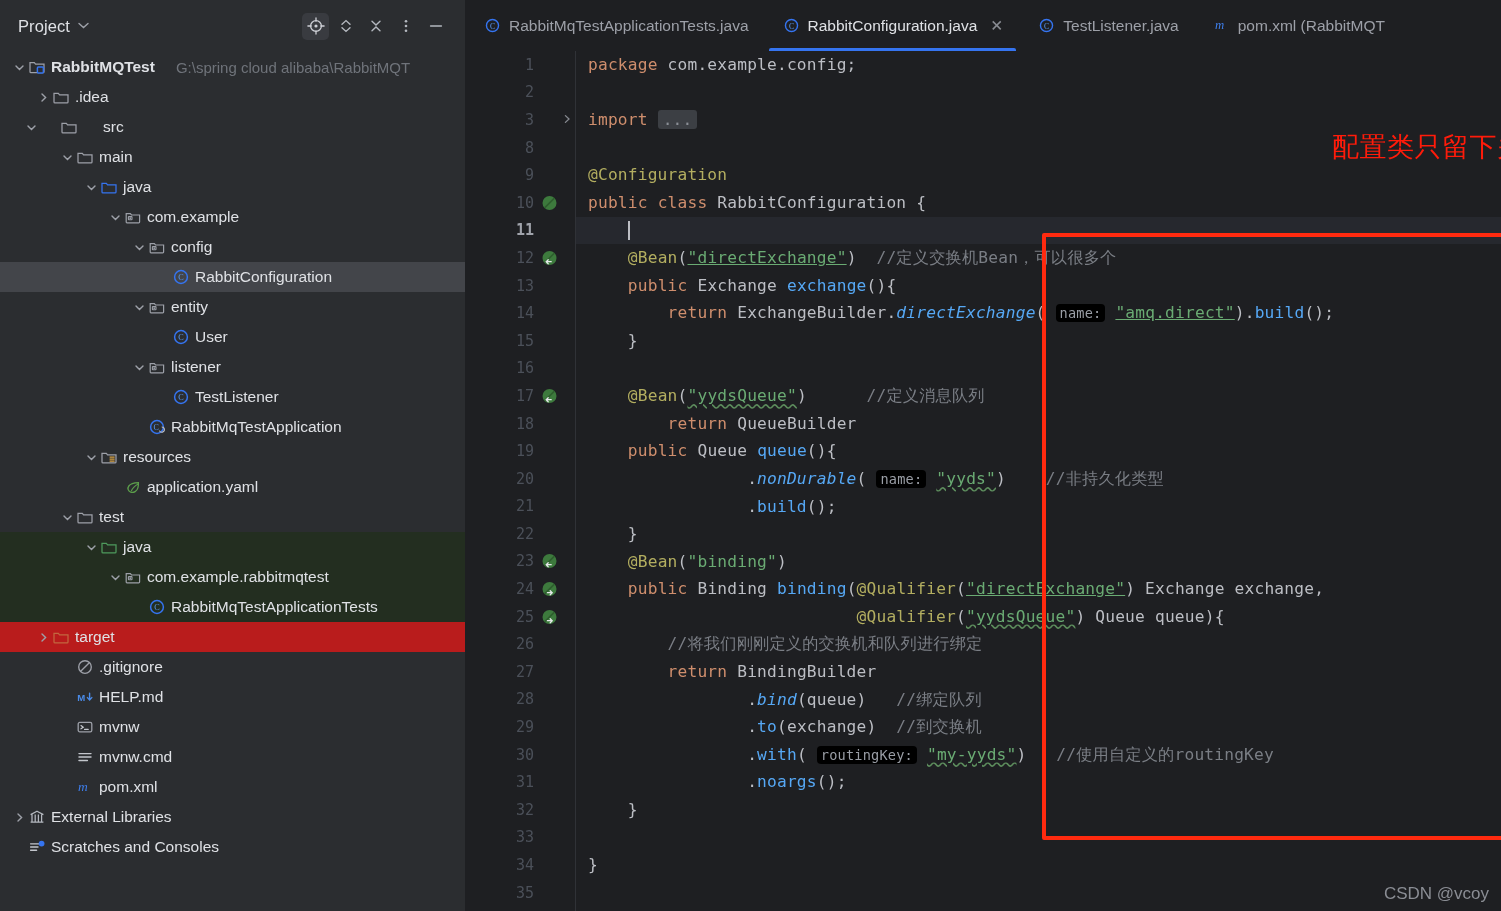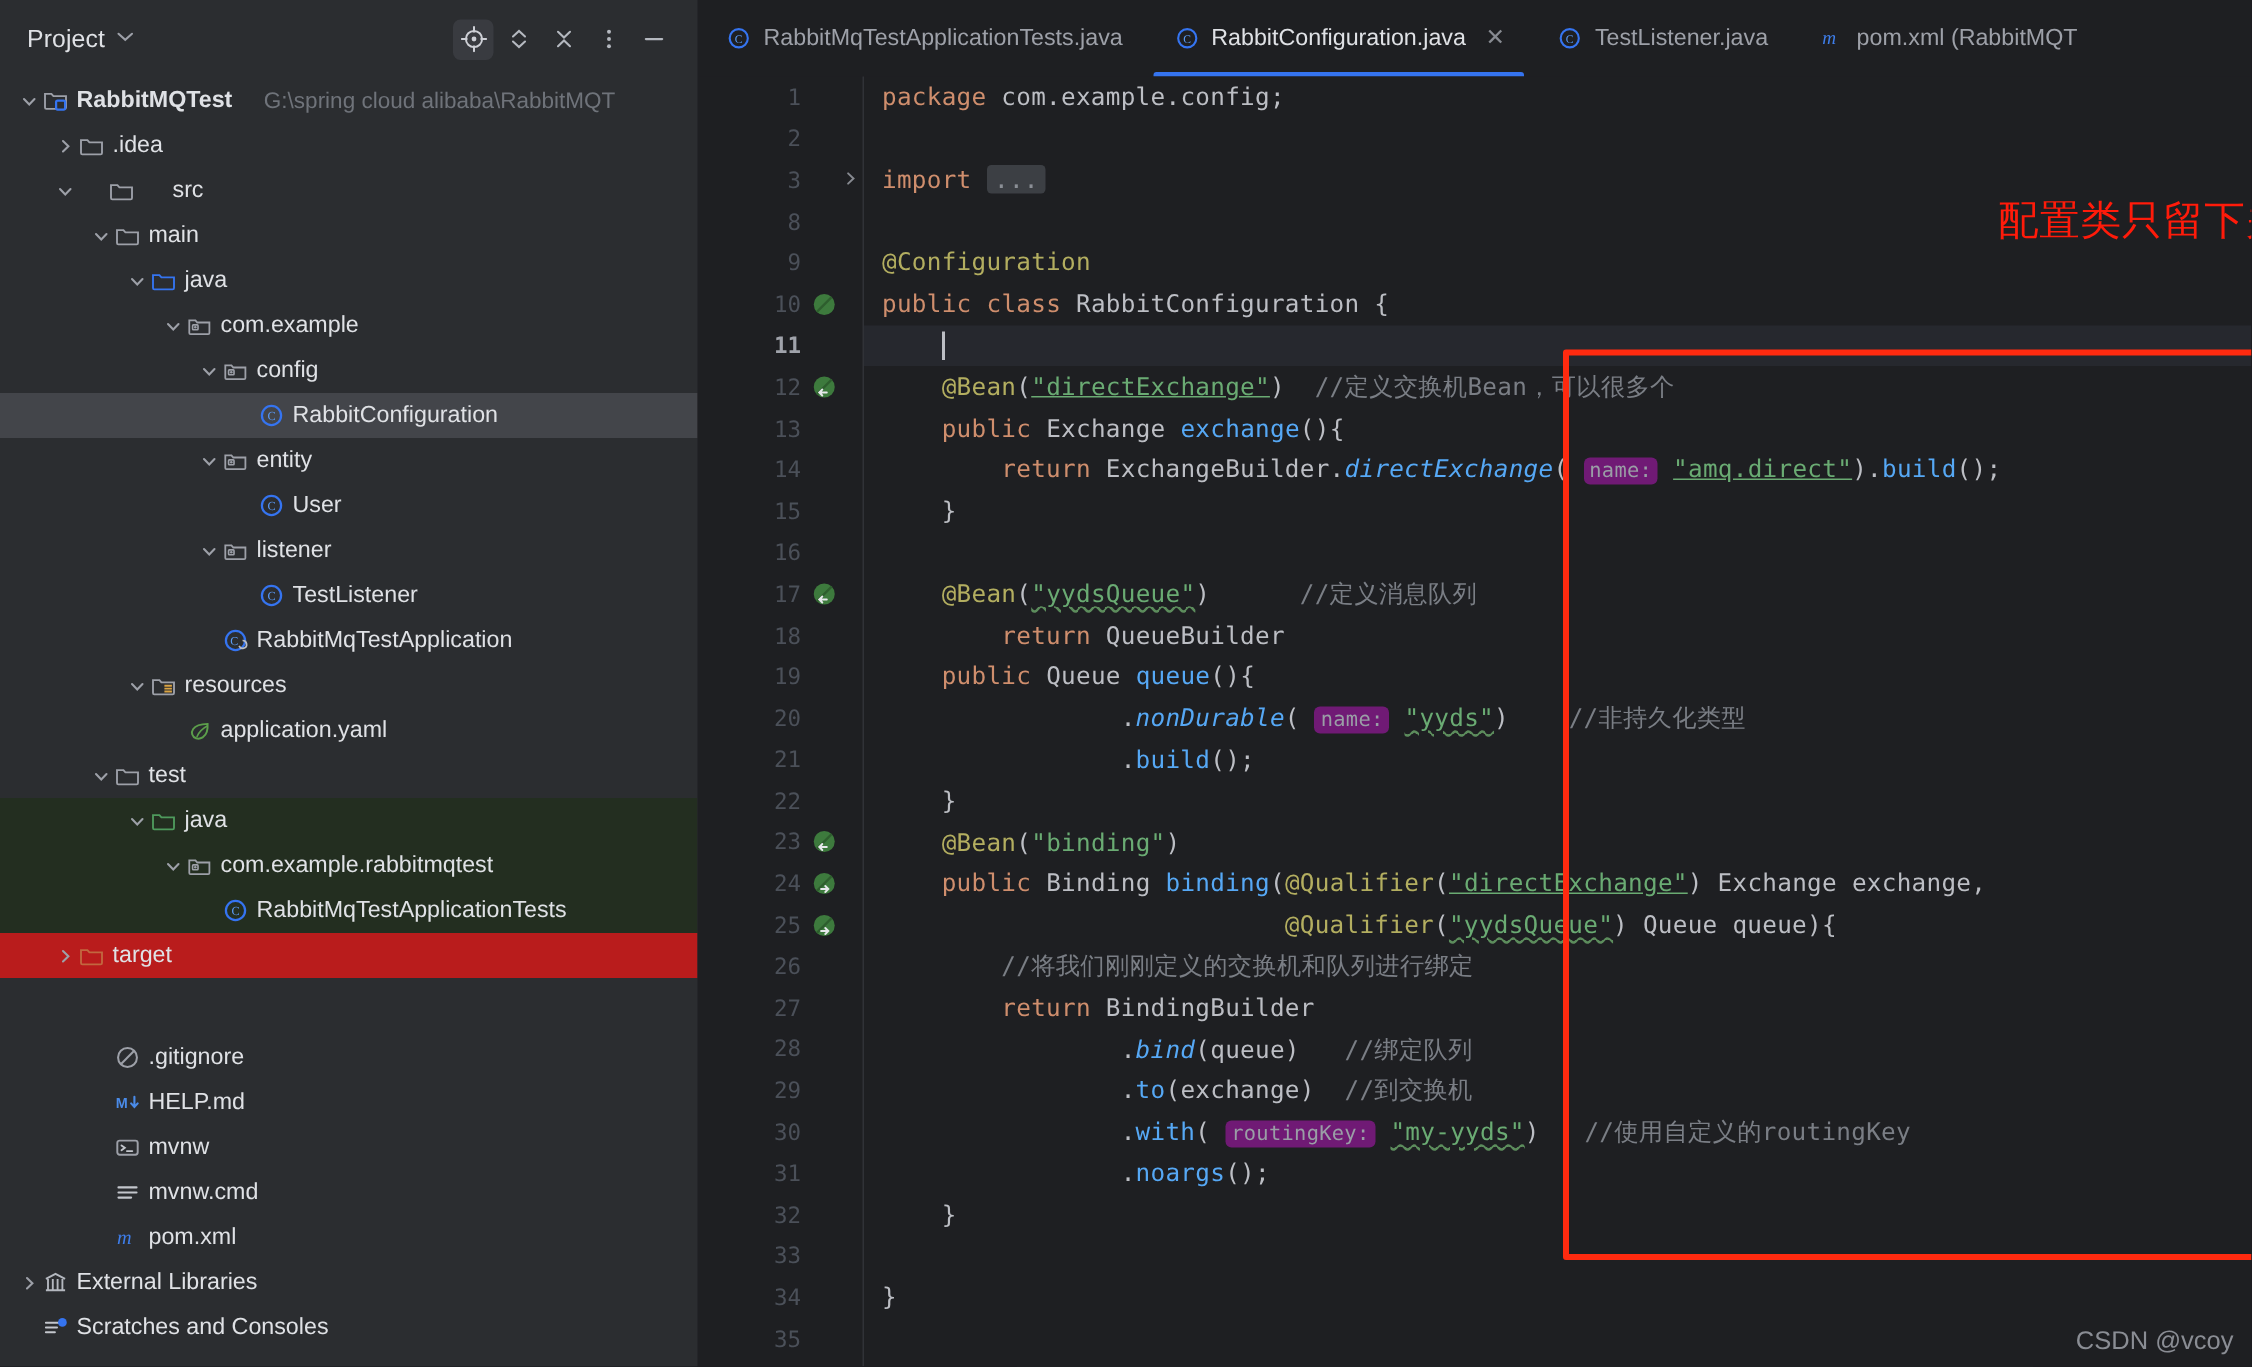--- a/index.html
+++ b/index.html
@@ -164,21 +164,21 @@
   .kw   { color: #CF8E6D; }
   .ann  { color: #B3AE60; }
   .str  { color: #6AAB73; }
   .stru { color: #6AAB73; text-decoration: underline; text-decoration-color: #6AAB73; }
   .strw { color: #6AAB73; text-decoration: underline wavy; text-decoration-color: #5C8C5C; text-underline-offset: 2px; }
   .cmt  { color: #7A7E85; }
   .mth  { color: #56A8F5; }
   .ital { font-style: italic; }
   .typ  { color: #BCBEC4; }
   .hint {
-    background: #701a75; color: #9A9EA6;
+    background: #000000; color: #9A9EA6;
     border-radius: 4px; padding: 1px 4px 1px 4px;
     font-size: 13.6px;
     font-family: "DejaVu Sans Mono", monospace;
   }
   .fold-ph {
     background: #3C3F44; color: #8B8F96;
     border-radius: 3px; padding: 0 5px;
   }
   .caret {
     display: inline-block; width: 2px; height: 19px;
@@ -279,21 +279,21 @@
               <path d="M4 2 L7.6 5.5 L4 9" stroke="#9DA0A8" stroke-width="1.4" fill="none" stroke-linecap="round"></path>
             </svg>
           </span>
           <span class="ico">
             <svg width="18" height="18" viewBox="0 0 18 18">
               <path d="M2 5.4h4.3l1.3 1.5H16v7.1a.9.9 0 0 1-.9.9H2.9a.9.9 0 0 1-.9-.9z" fill="none" stroke="#9DA0A8" stroke-width="1.25"></path>
             </svg>
           </span>
           <span class="lbl">.idea</span>
         </div>
-        <div class="row" style="padding-left: 36px; gap: 20px;">
+        <div class="row" style="padding-left: 24px; gap: 20px;">
           <span class="arrow">
             <svg width="11" height="11" viewBox="0 0 11 11">
               <path d="M2 4 L5.5 7.6 L9 4" stroke="#9DA0A8" stroke-width="1.4" fill="none" stroke-linecap="round"></path>
             </svg>
           </span>
           <span class="ico">
             <svg width="18" height="18" viewBox="0 0 18 18">
               <path d="M2 5.4h4.3l1.3 1.5H16v7.1a.9.9 0 0 1-.9.9H2.9a.9.9 0 0 1-.9-.9z" fill="none" stroke="#9DA0A8" stroke-width="1.25"></path>
             </svg>
           </span>
@@ -507,21 +507,21 @@
               <path d="M4 2 L7.6 5.5 L4 9" stroke="#9DA0A8" stroke-width="1.4" fill="none" stroke-linecap="round"></path>
             </svg>
           </span>
           <span class="ico">
             <svg width="18" height="18" viewBox="0 0 18 18">
               <path d="M2 5.4h4.3l1.3 1.5H16v7.1a.9.9 0 0 1-.9.9H2.9a.9.9 0 0 1-.9-.9z" fill="none" stroke="#C2673F" stroke-width="1.25"></path>
             </svg>
           </span>
           <span class="lbl">target</span>
         </div>
-        <div class="row" style="padding-left: 60px; margin-top: 38px;">
+        <div class="row" style="padding-left: 60px;">
           <span class="arrow empty"></span>
           <span class="ico">
             <svg width="18" height="18" viewBox="0 0 18 18">
               <circle cx="9" cy="9" r="6.3" fill="none" stroke="#9DA0A8" stroke-width="1.35"></circle>
               <path d="M4.7 13.3 13.3 4.7" stroke="#9DA0A8" stroke-width="1.35"></path>
             </svg>
           </span>
           <span class="lbl">.gitignore</span>
         </div>
         <div class="row" style="padding-left: 60px;">

